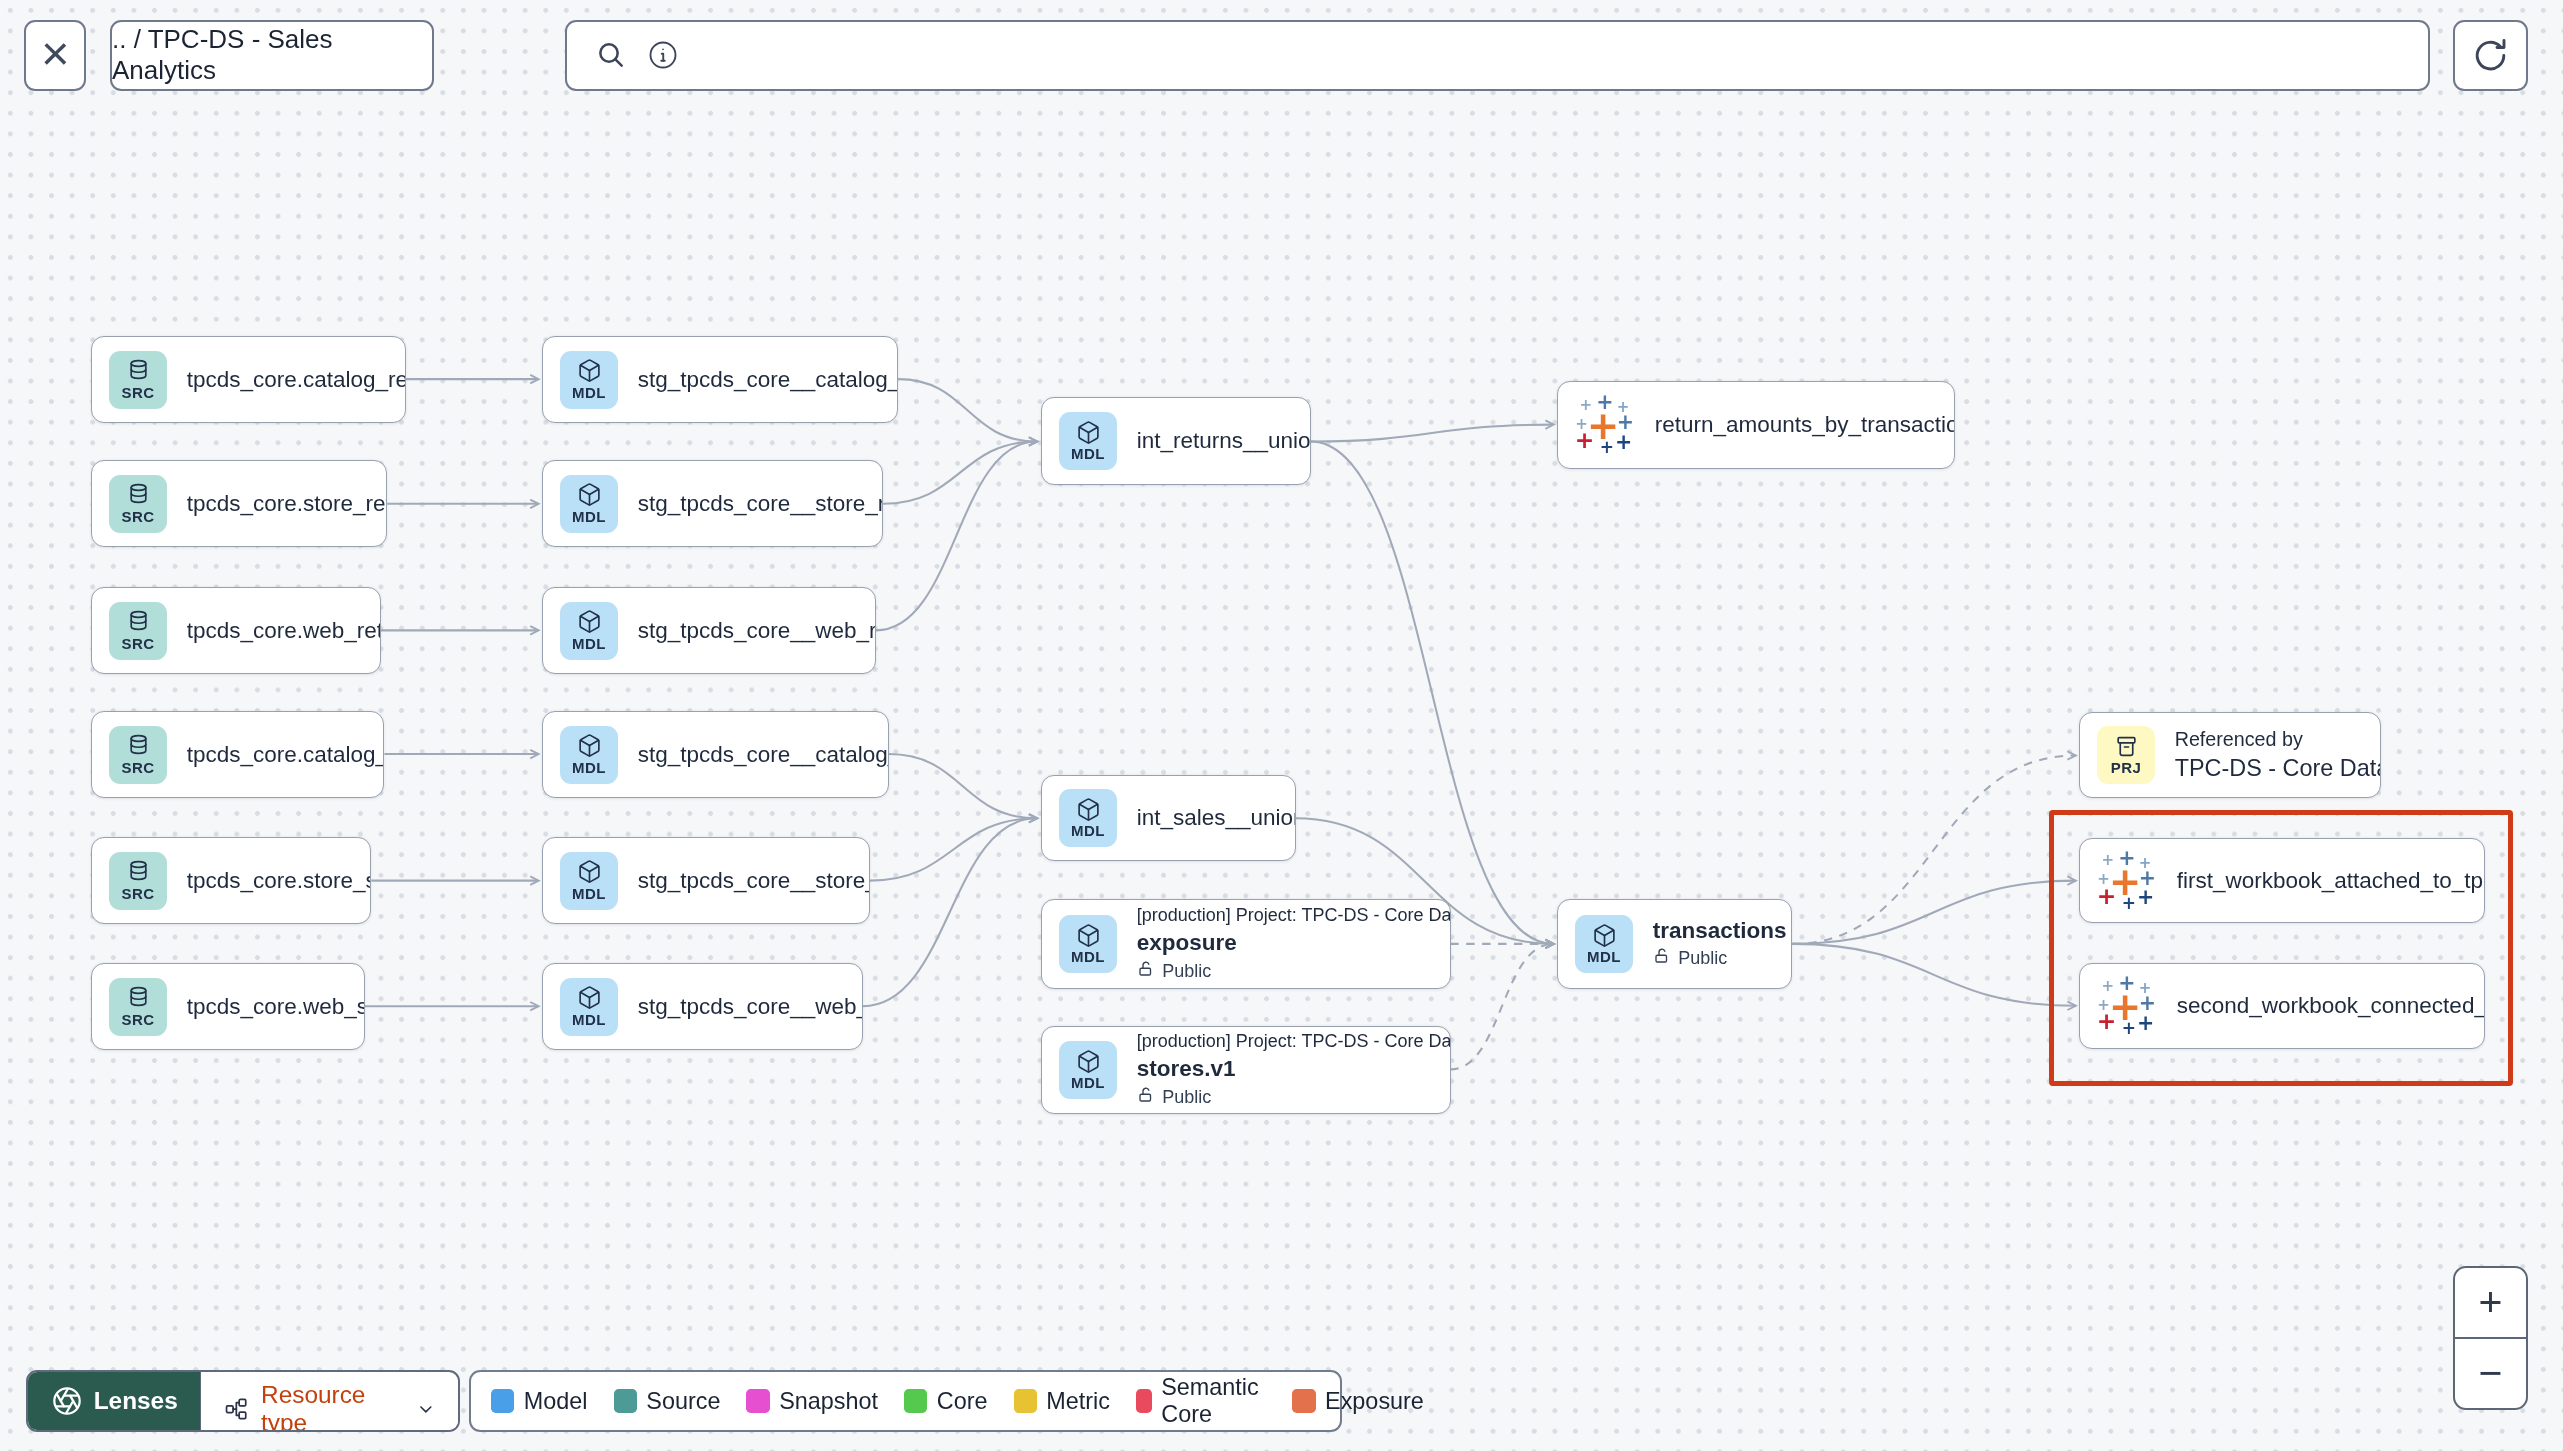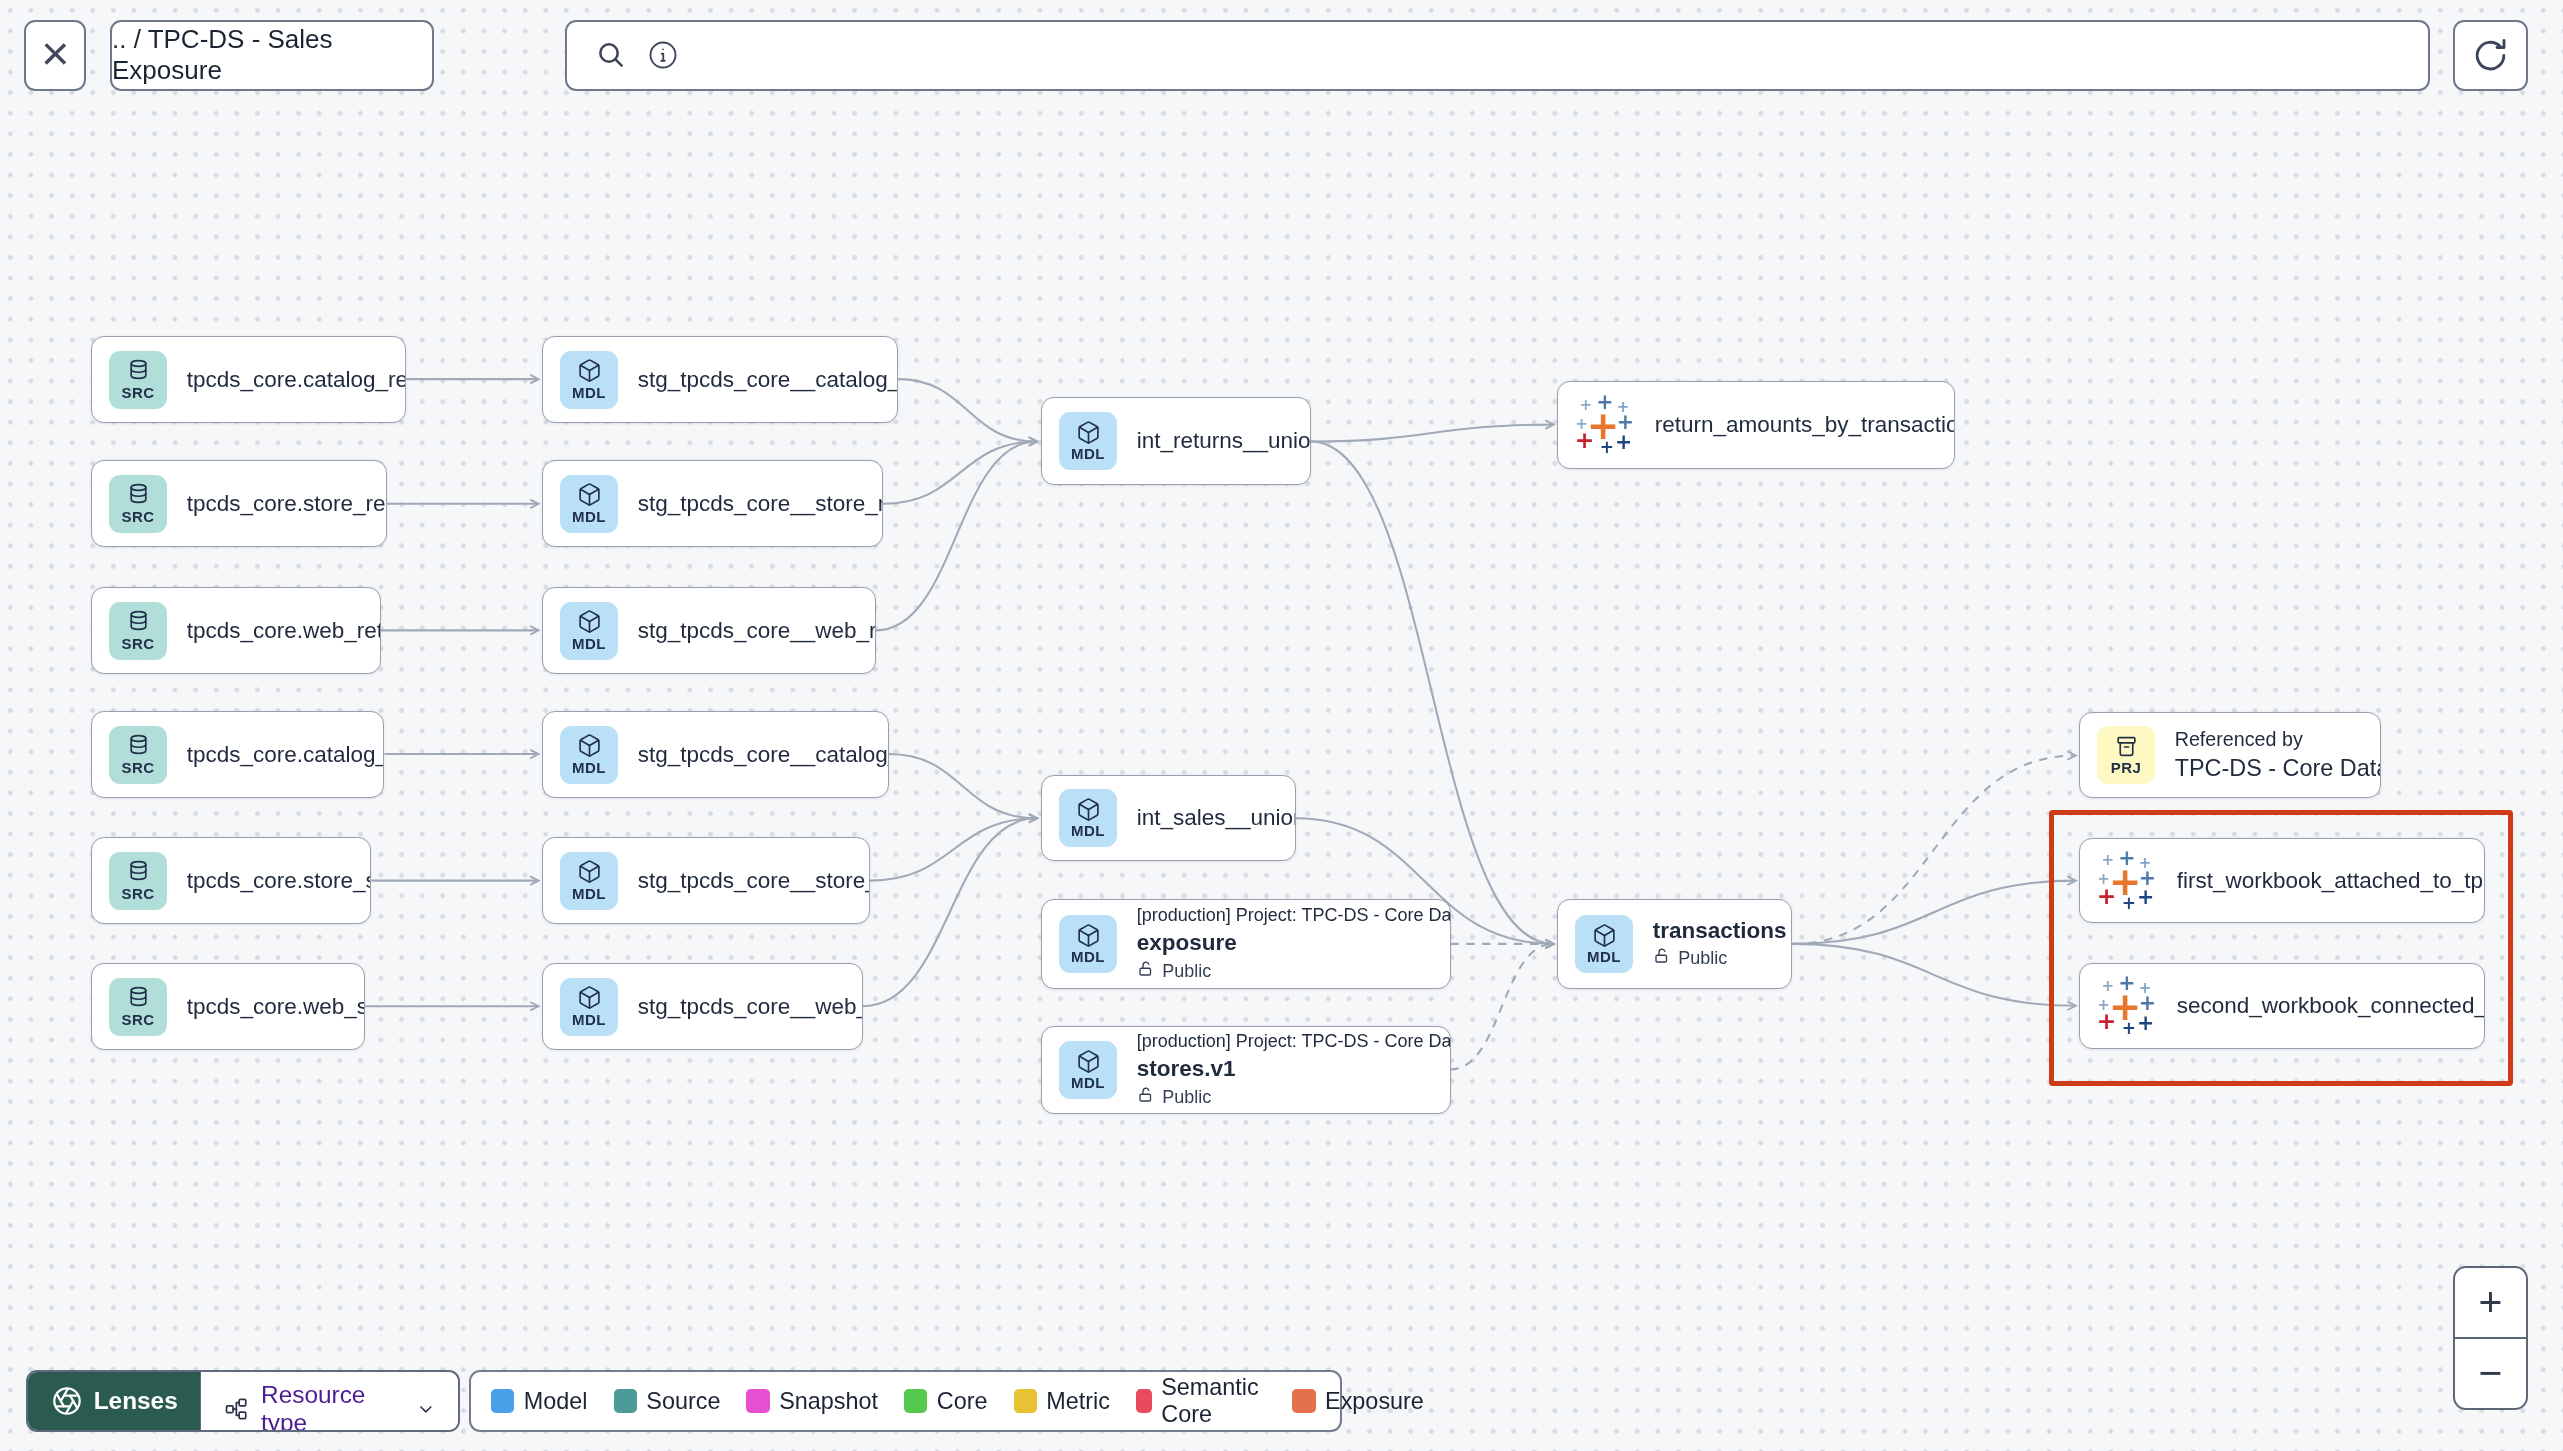--- a/index.html
+++ b/index.html
@@ -49,21 +49,21 @@
   .nline-ref-title{font-size:19.7px;color:#1f2a3d;}
   .nline-ref-name{font-size:23.4px;font-weight:500;color:#1f2a3d;}
   .access{display:flex;align-items:center;gap:7.5px;font-size:18px;color:#333f52;}
   .access svg{stroke:#333f52;fill:none;stroke-width:1.8;stroke-linecap:round;stroke-linejoin:round;}
   .tlogo{position:relative;width:60px;height:60px;flex:0 0 auto;}
   .tlogo span{position:absolute;transform:translate(-50%,-50%);font-weight:700;line-height:1;font-family:"DejaVu Sans",sans-serif;}
   
   .lens-group{left:26px;top:1370px;width:434px;height:62px;padding:0;overflow:hidden;border-color:#5f6a7d;}
   .lens-seg{height:100%;display:flex;align-items:center;gap:11.2px;padding:0 22.5px;cursor:pointer;box-sizing:border-box;}
   .lens-seg.dark{background:#2a5b4e;color:#fff;font-size:24.4px;font-weight:600;border-right:1.9px solid #5f6a7d;}
-  .lens-seg.light{flex:1;background:#fff;color:#4c1d95;font-size:24.4px;gap:13px;margin-top:16px;}
+  .lens-seg.light{flex:1;background:#fff;color:#c2410c;font-size:24.4px;gap:13px;margin-top:16px;}
   .legend{left:469px;top:1370px;width:873px;height:62px;padding:0 20px;gap:26px;border-color:#717c8e;}
   .legend-item{display:flex;align-items:center;gap:9.4px;font-size:23.4px;color:#1b2433;}
   .legend-swatch{width:23.4px;height:23.4px;border-radius:4.7px;display:inline-block;}
   .zoomctl{left:2453px;top:1266px;width:75px;height:144px;flex-direction:column;padding:0;border-color:#5b6676;overflow:hidden;border-radius:13px;}
   .zoomcell{flex:1;width:100%;display:flex;align-items:center;justify-content:center;font-size:41px;font-weight:300;color:#2f3a4d;cursor:pointer;box-sizing:border-box;}
   .zoomcell.top{border-bottom:2.3px solid #5b6676;}
 </style>
 </head>
 <body>
 
@@ -370,21 +370,21 @@
       </span>
       <span class="nlabel">second_workbook_connected_to_live…</span>
     </div>
   </div>
 
 <div class="pill close-btn">
   <span>×</span>
 </div>
 
 <div class="pill breadcrumb">
-  <span>.. / TPC-DS - Sales Exposure</span>
+  <span>.. / TPC-DS - Sales Analytics</span>
 </div>
 
 <div class="pill searchbar">
   <svg class="icon-stroke" width="32" height="32" viewBox="0 0 24 24">
     <circle cx="10.5" cy="10.5" r="6.5"></circle>
       <path d="M15.3 15.3 20 20"></path>
   </svg>
   <svg class="icon-stroke" width="30" height="30" viewBox="0 0 24 24" style="stroke-width:1.5">
     <circle cx="12" cy="12" r="10"></circle>
       <path d="M11 11h1.2v5.5"></path>

